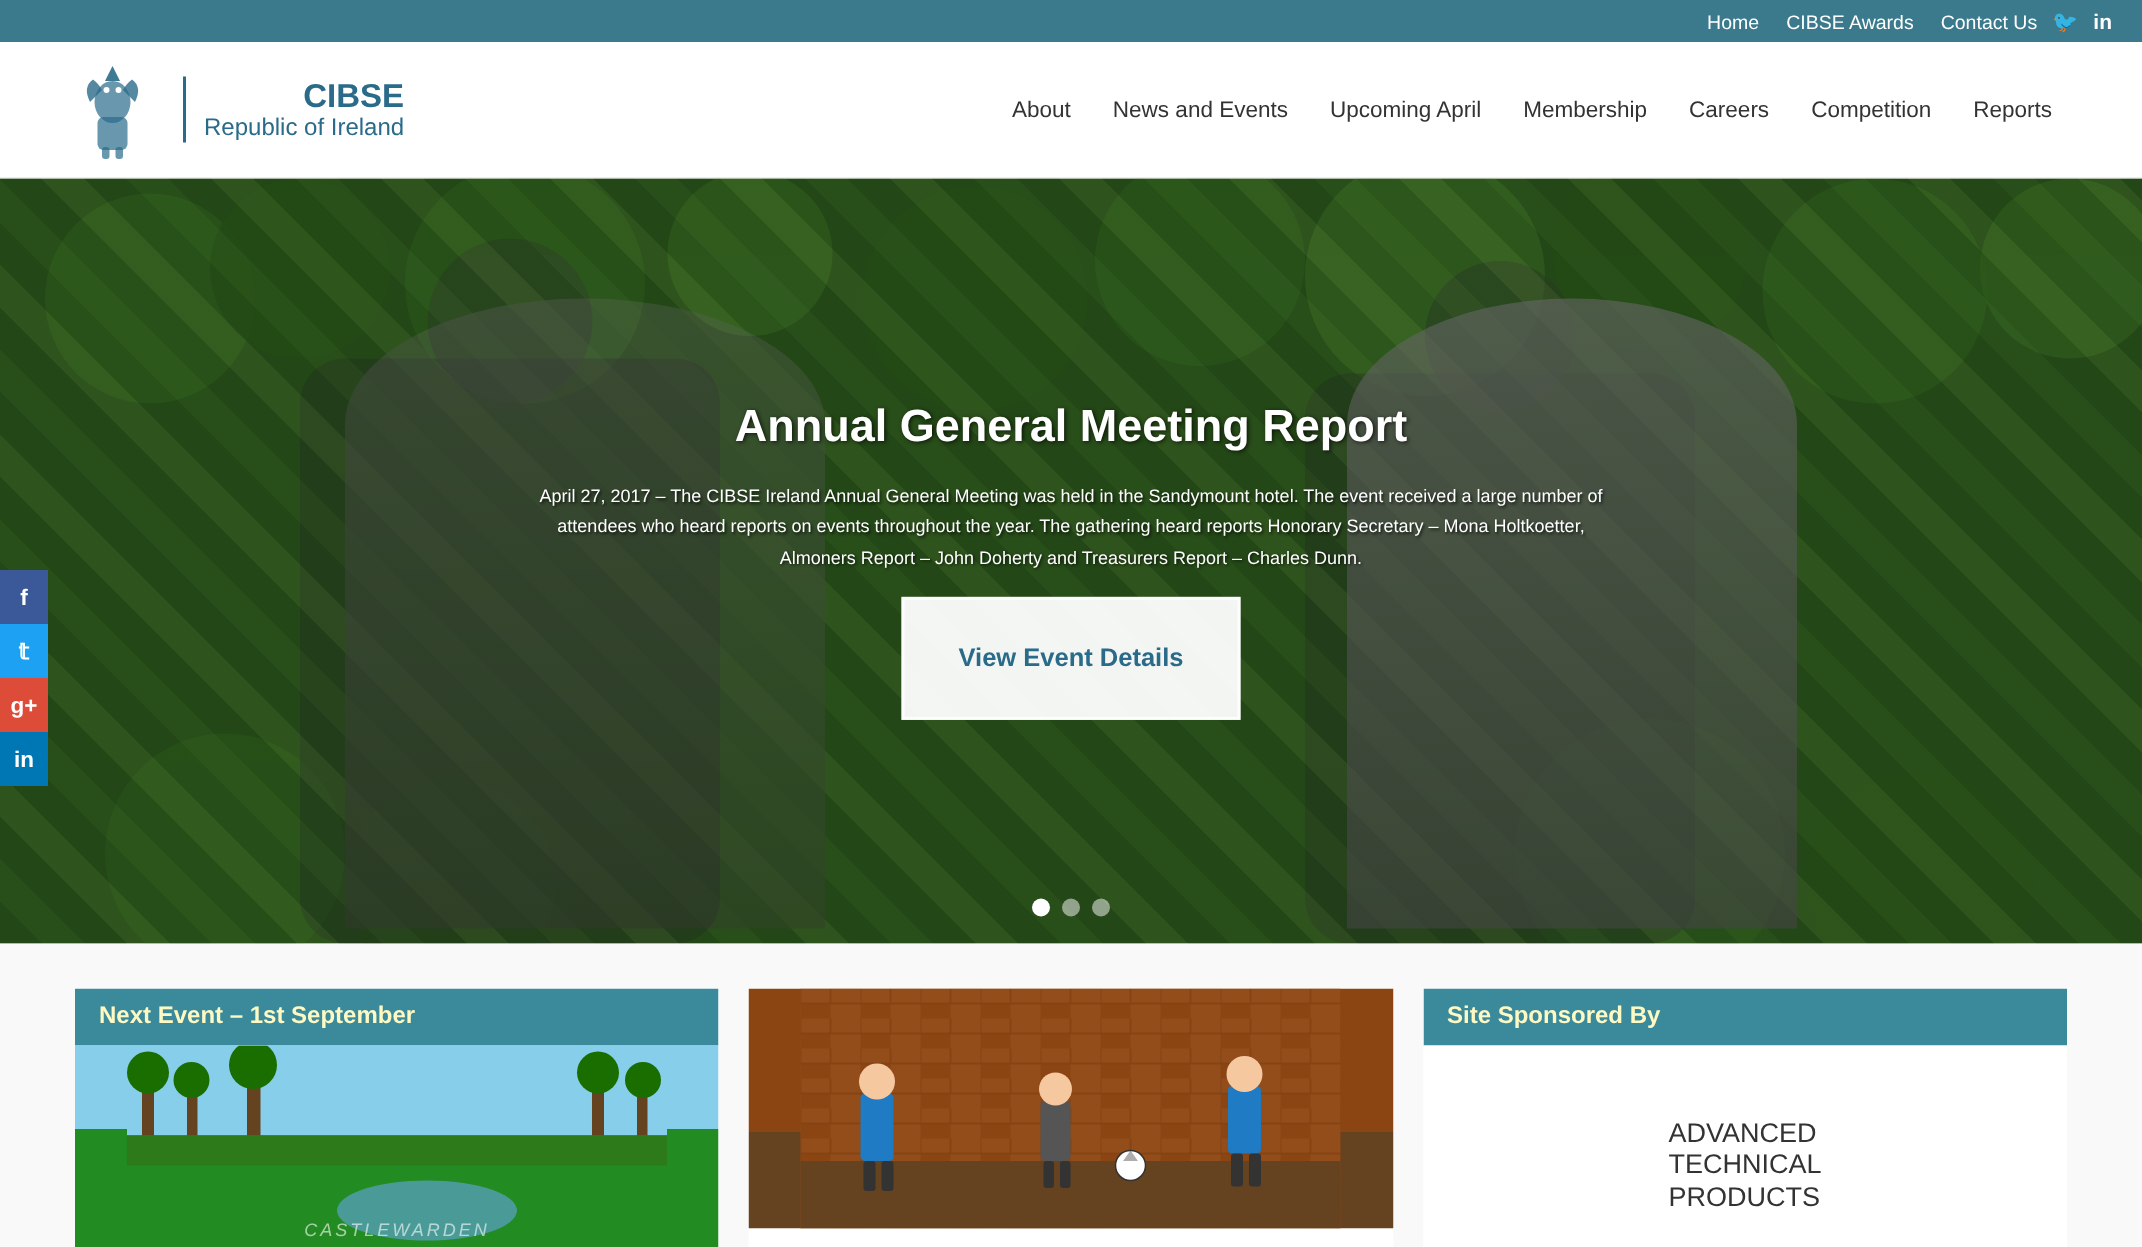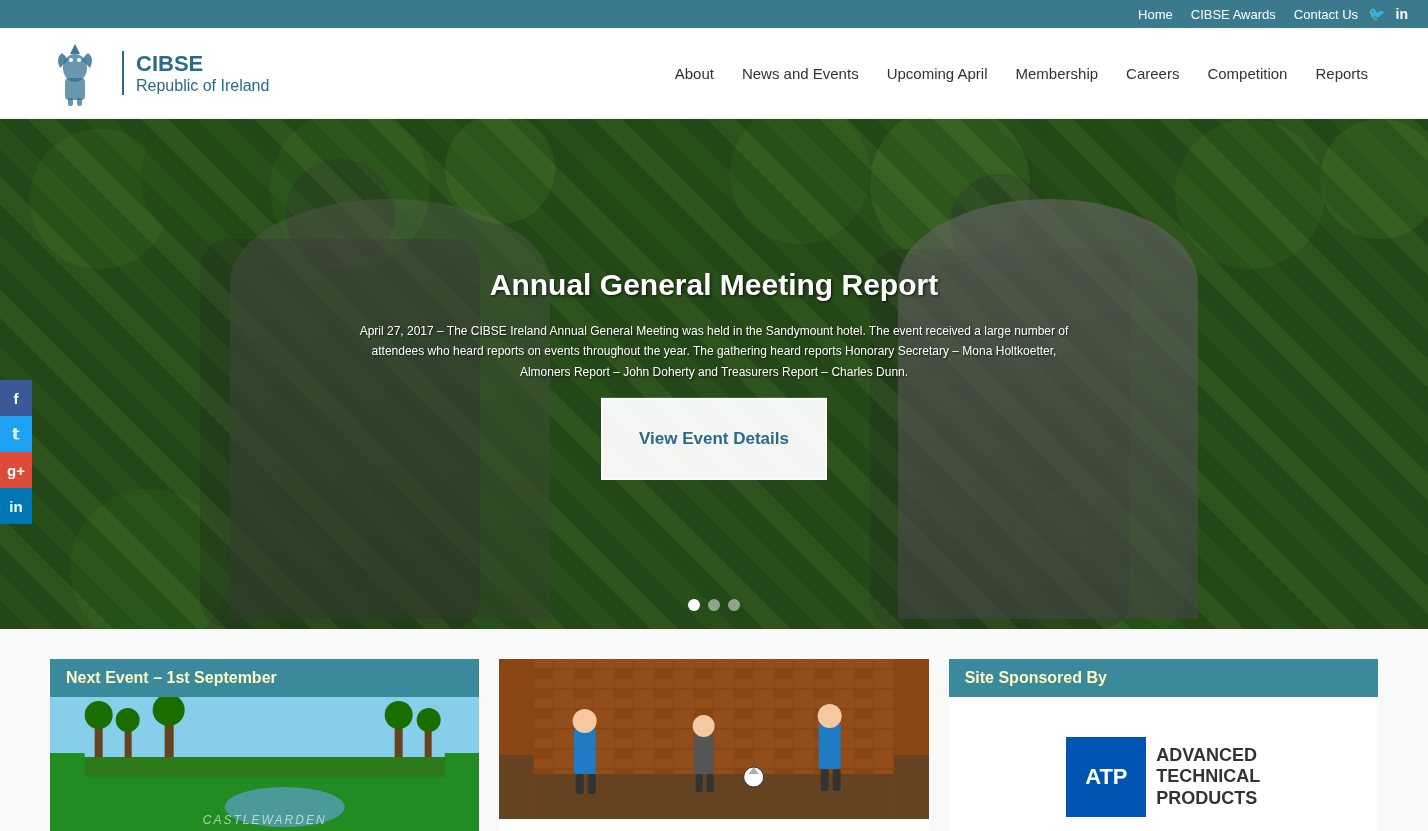--- a/index.html
+++ b/index.html
@@ -29,20 +29,21 @@
     }
 
     
     .header {
       display: flex;
       align-items: center;
       justify-content: space-between;
       padding: 10px 60px 10px 40px;
       background: #fff;
       border-bottom: 1px solid #eee;
+      text-align: right;
     }
     .logo-area {
       display: flex;
       align-items: center;
       gap: 12px;
     }
     .logo-img {
       width: 70px;
       height: 70px;
     }
@@ -268,21 +269,21 @@
       align-items: center;
       justify-content: center;
       color: #fff;
       font-size: 22px;
       font-weight: bold;
     }
     .atp-text {
       display: flex;
       flex-direction: column;
       font-size: 18px;
-      font-weight: bold;
+      font-weight: normal;
       color: #333;
       line-height: 1.2;
     }
   </style>
 </head>
 <body>
 
 <div class="top-bar">
   <a>Home</a>
   <a>CIBSE Awards</a>
@@ -444,23 +445,20 @@
           <circle cx="220" cy="118" r="10" fill="none" stroke="#333" stroke-width="1"></circle>
           <polygon points="220,108 215,115 225,115" fill="#333" opacity="0.4"></polygon>
         </svg>
       </div>
     </div>
   </div>
 
   <div class="card">
     <div class="card-header">Site Sponsored By</div>
     <div class="card-img-atp">
-      <div class="atp-logo-box">
-        <span>ATP</span>
-      </div>
       <div class="atp-text">
         <span>ADVANCED</span>
         <span>TECHNICAL</span>
         <span>PRODUCTS</span>
       </div>
     </div>
   </div>
 
 </div>
 

